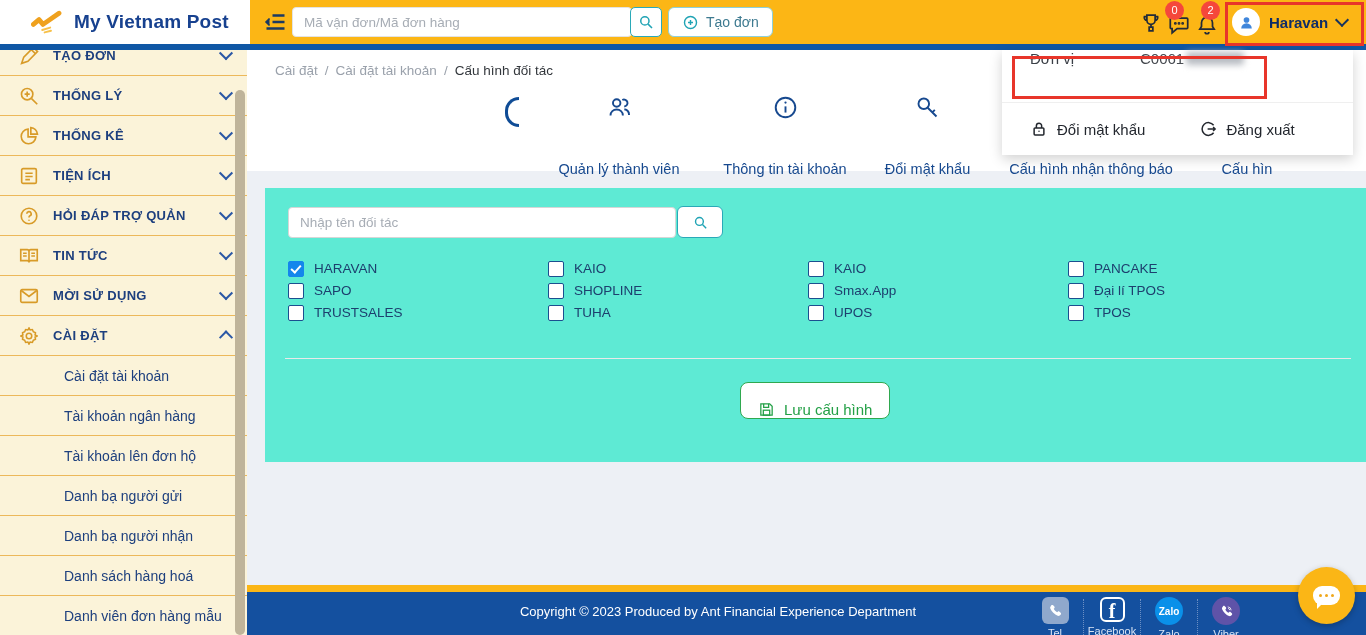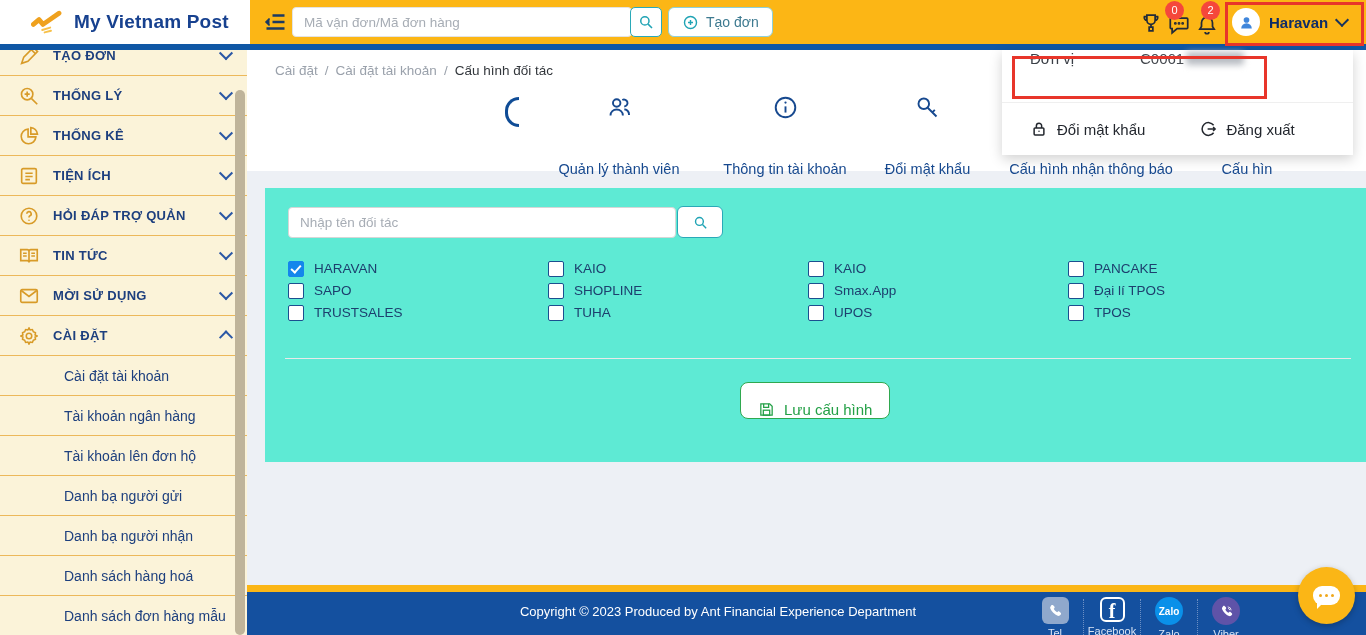--- a/index.html
+++ b/index.html
@@ -280,21 +280,21 @@
       <div class="sub-item">
         <span>Danh bạ người gửi</span>
         </div>
       <div class="sub-item">
         <span>Danh bạ người nhận</span>
         </div>
       <div class="sub-item">
         <span>Danh sách hàng hoá</span>
         </div>
       <div class="sub-item">
-        <span>Danh sách đơn hàng mẫu</span>
+        <span>Danh viên đơn hàng mẫu</span>
         </div>
     </div>
     <div class="scroll-thumb"></div>
   </div>
 
   <div class="crumb-card">
     <div class="breadcrumb">
       <span>Cài đặt</span>
       <span>/</span>
       <span>Cài đặt tài khoản</span>

